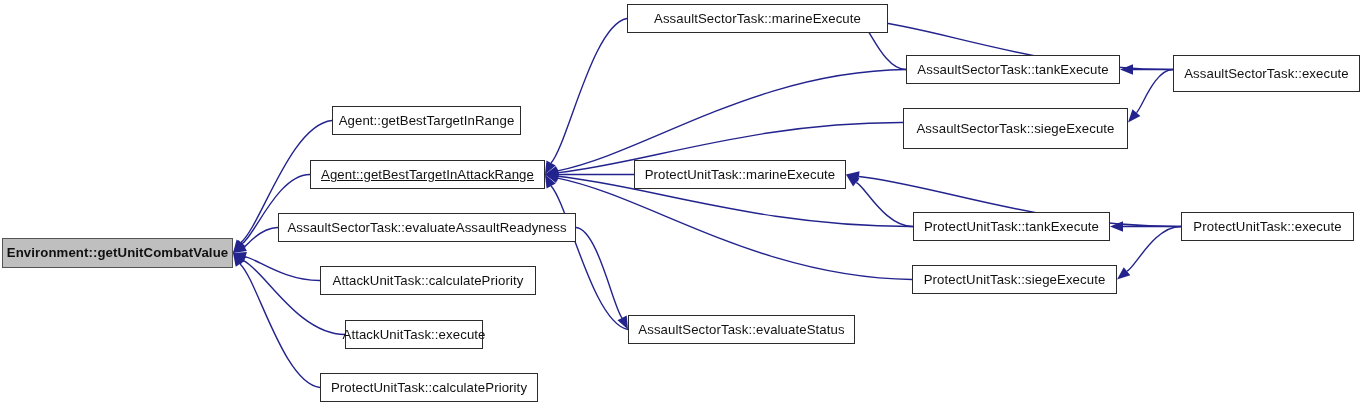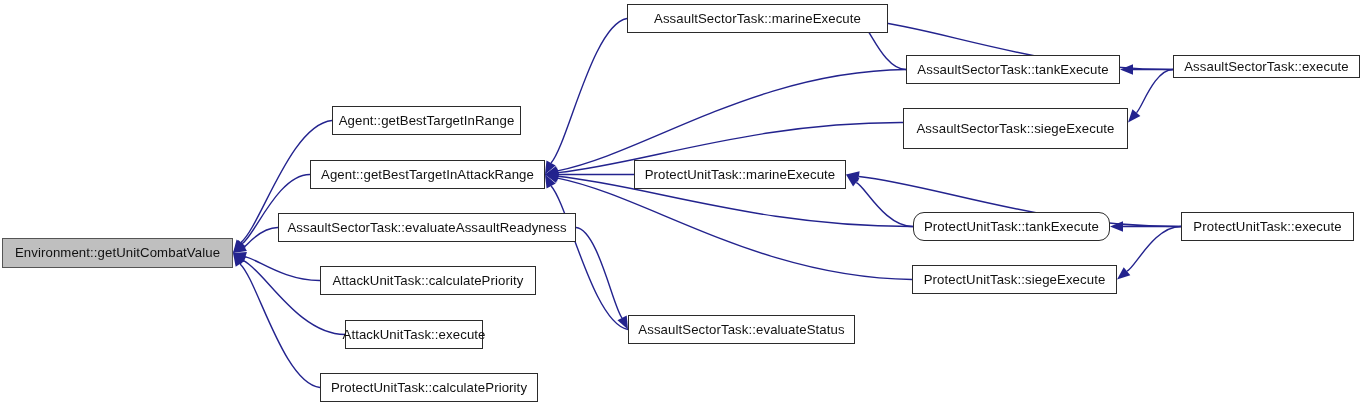--- a/index.html
+++ b/index.html
@@ -90,27 +90,27 @@
       <path d="M 1181 226.5 C 1040.3 226.89000000000001, 939.8 185.68, 858.8461605472633 176.49403089091848" fill="none" stroke="#23238e" stroke-width="1.4"></path>
       <polygon points="846,174.5 859.6437729036306,171.35556667201317 858.0485481908959,181.6324951098238" fill="#23238e"></polygon>
       <path d="M 1181 226.5 C 1151.18 226.5, 1129.88 226.5, 1123 226.5" fill="none" stroke="#23238e" stroke-width="1.4"></path>
       <polygon points="1110,226.5 1123,221.3 1123,231.7" fill="#23238e"></polygon>
       <path d="M 1181 226.5 C 1154.12 226.10250000000002, 1134.92 268.10499999999996, 1127.0124759250232 271.2084183745902" fill="none" stroke="#23238e" stroke-width="1.4"></path>
       <polygon points="1117,279.5 1123.6958432748593,267.203428004581 1130.329108575187,275.21340874459946" fill="#23238e"></polygon>
       <path d="M 576 227.5 C 597.84 229.16, 613.44 308.53999999999996, 622.095563183277 317.91822009027425" fill="none" stroke="#23238e" stroke-width="1.4"></path>
       <polygon points="628,329.5 617.4628512193867,320.27999481696344 626.7282751471673,315.55644536358506" fill="#23238e"></polygon>
     </svg>
   <div id="node-layer">
-      <div class="node highlight" style="left: 2px; top: 238px; width: 231px; height: 30px;">
+      <div class="node highlight" style="left: 2px; top: 238px; width: 231px; height: 30px; font-weight: bold;">
         <span class="label">Environment::getUnitCombatValue</span>
       </div>
       <div class="node" style="left: 332px; top: 106px; width: 189px; height: 29px;">
         <span class="label">Agent::getBestTargetInRange</span>
       </div>
-      <div class="node" style="left: 310px; top: 160px; width: 235px; height: 29px;">
+      <div class="node" style="left: 310px; top: 160px; width: 235px; height: 29px; text-decoration: underline;">
         <span class="label">Agent::getBestTargetInAttackRange</span>
       </div>
       <div class="node" style="left: 278px; top: 213px; width: 298px; height: 29px;">
         <span class="label">AssaultSectorTask::evaluateAssaultReadyness</span>
       </div>
       <div class="node" style="left: 320px; top: 266px; width: 216px; height: 29px;">
         <span class="label">AttackUnitTask::calculatePriority</span>
       </div>
       <div class="node" style="left: 345px; top: 320px; width: 138px; height: 29px;">
         <span class="label">AttackUnitTask::execute</span>
@@ -126,26 +126,26 @@
       </div>
       <div class="node" style="left: 628px; top: 315px; width: 227px; height: 29px;">
         <span class="label">AssaultSectorTask::evaluateStatus</span>
       </div>
       <div class="node" style="left: 906px; top: 55px; width: 214px; height: 29px;">
         <span class="label">AssaultSectorTask::tankExecute</span>
       </div>
       <div class="node" style="left: 903px; top: 108px; width: 225px; height: 41px;">
         <span class="label">AssaultSectorTask::siegeExecute</span>
       </div>
-      <div class="node" style="left: 913px; top: 212px; width: 197px; height: 29px; border-radius: 11px;">
+      <div class="node" style="left: 913px; top: 212px; width: 197px; height: 29px;">
         <span class="label">ProtectUnitTask::tankExecute</span>
       </div>
       <div class="node" style="left: 912px; top: 265px; width: 205px; height: 29px; justify-content: center;">
         <span class="label">ProtectUnitTask::siegeExecute</span>
       </div>
-      <div class="node" style="left: 1173px; top: 55px; width: 187px; height: 23px;">
+      <div class="node" style="left: 1173px; top: 55px; width: 187px; height: 37px;">
         <span class="label">AssaultSectorTask::execute</span>
       </div>
       <div class="node" style="left: 1181px; top: 212px; width: 173px; height: 29px;">
         <span class="label">ProtectUnitTask::execute</span>
       </div>
     </div>
 </div>
 
 </body></html>

